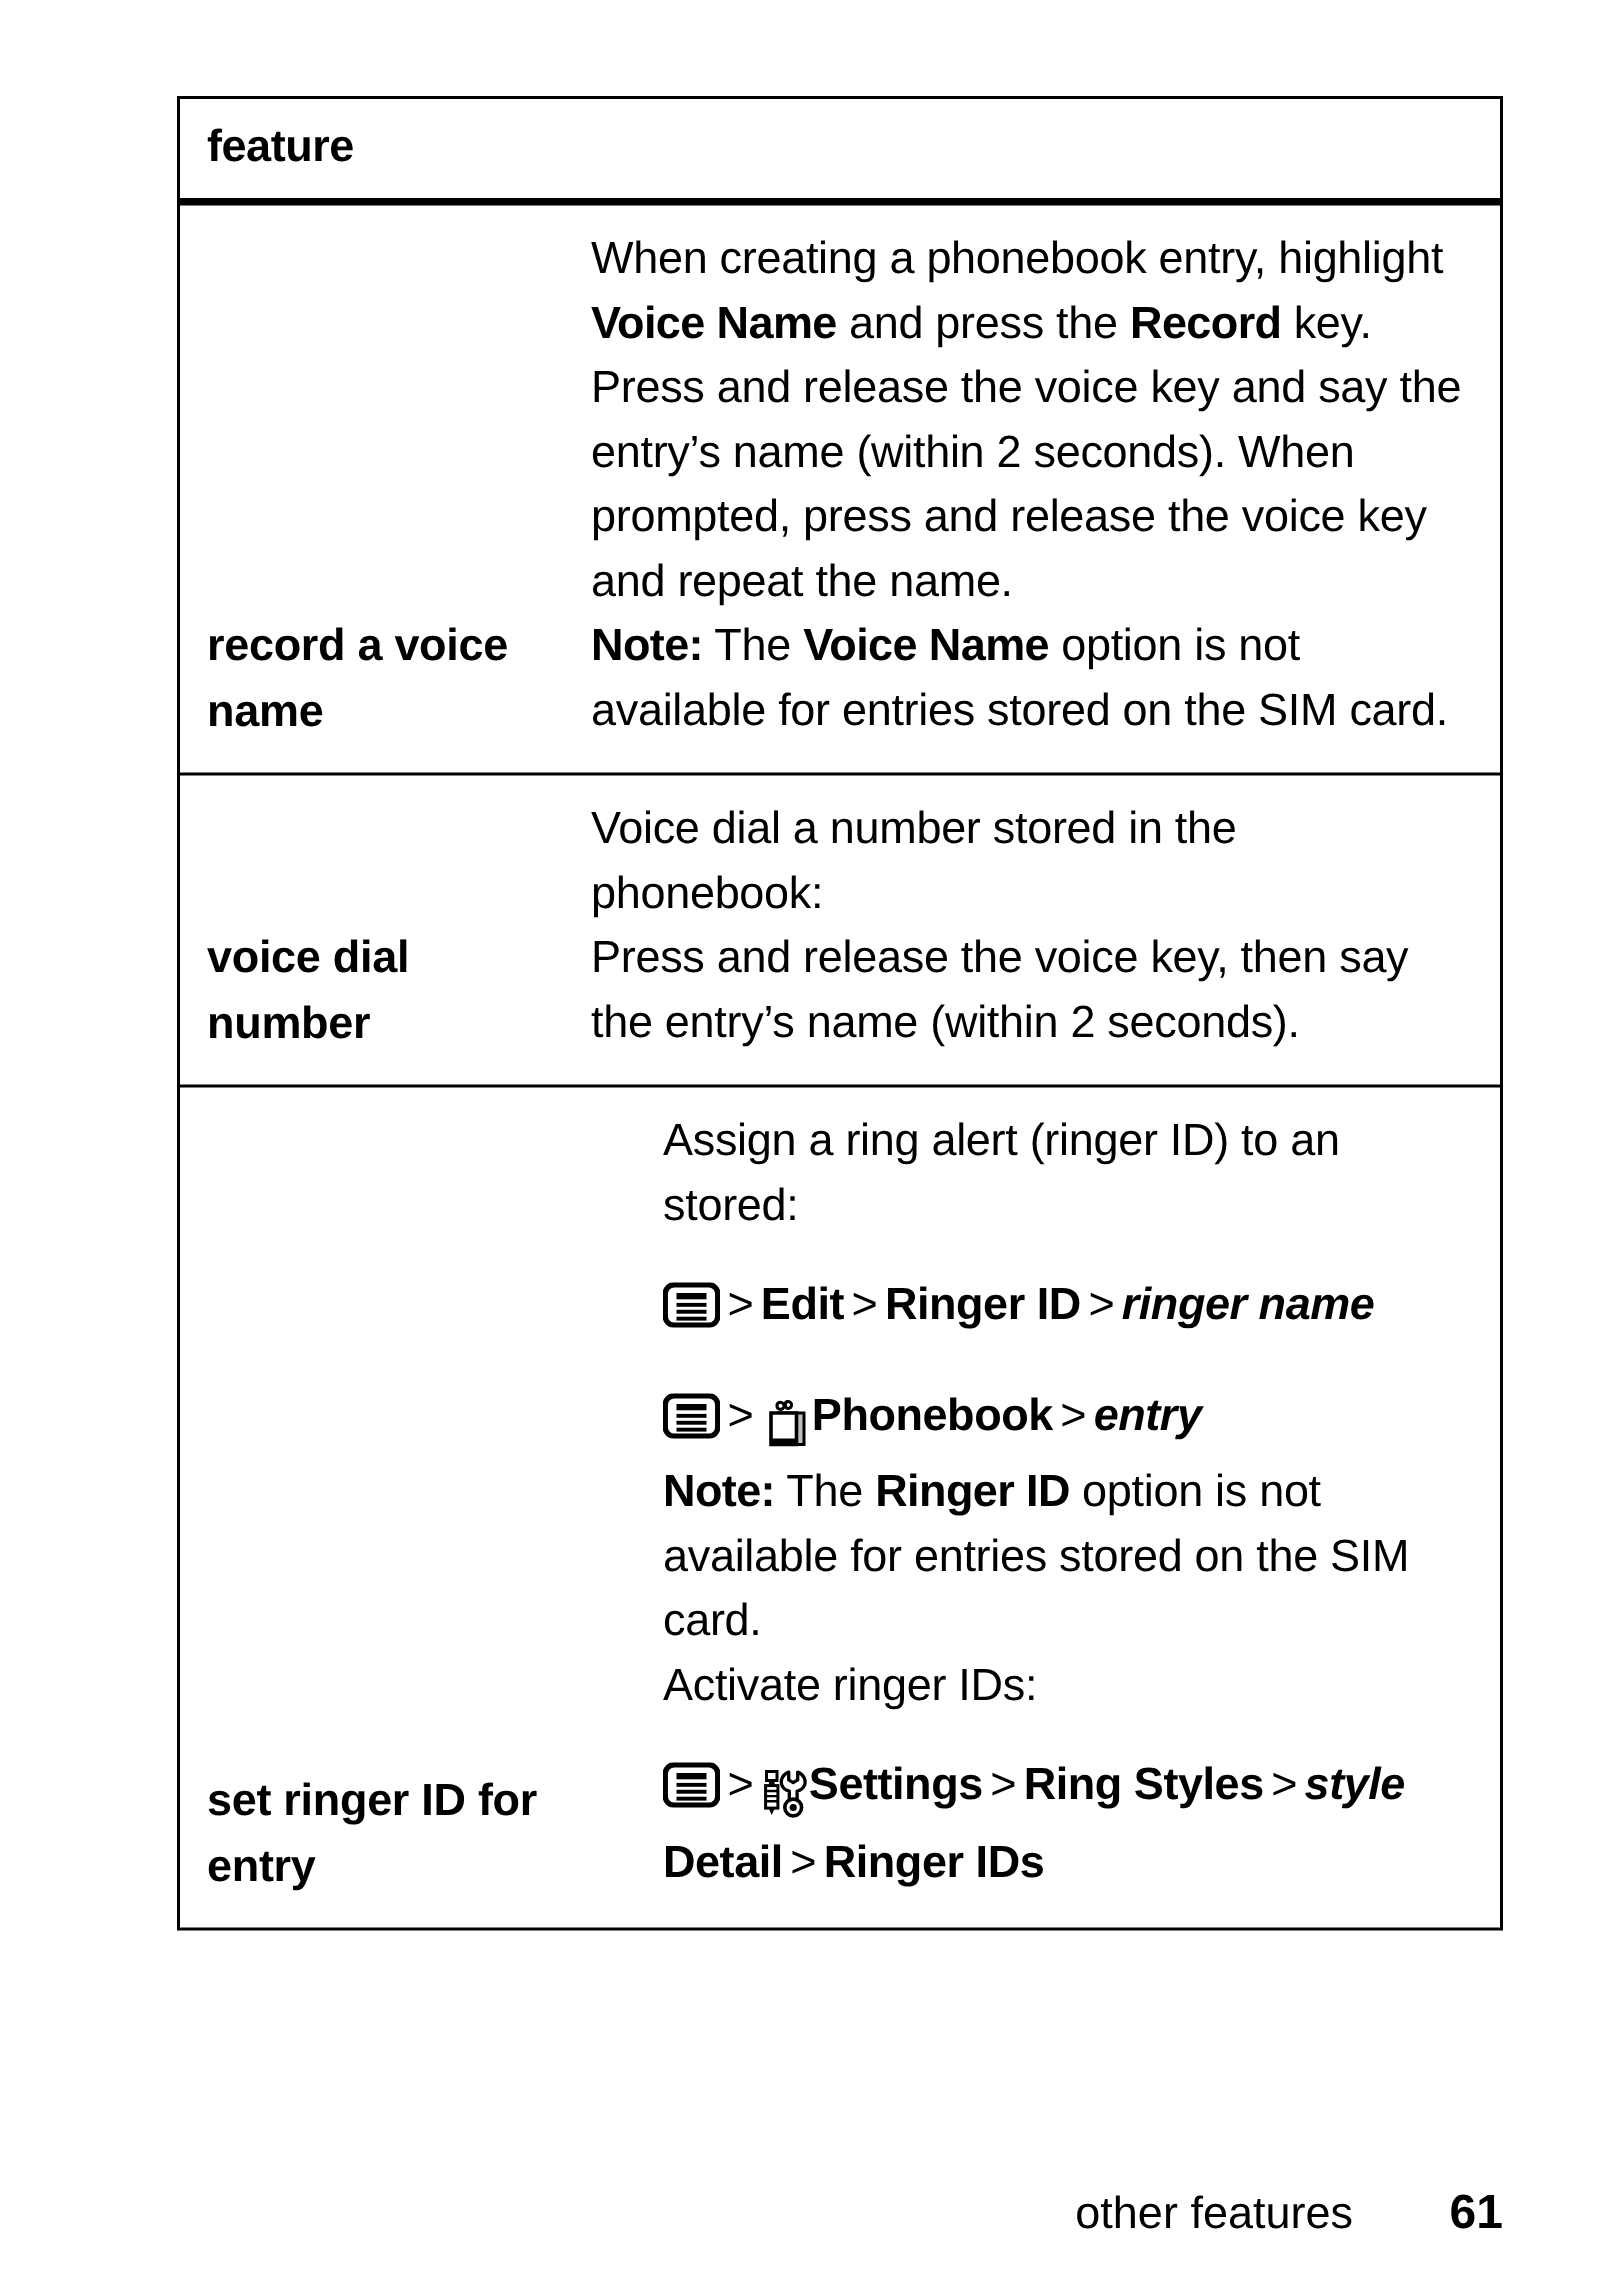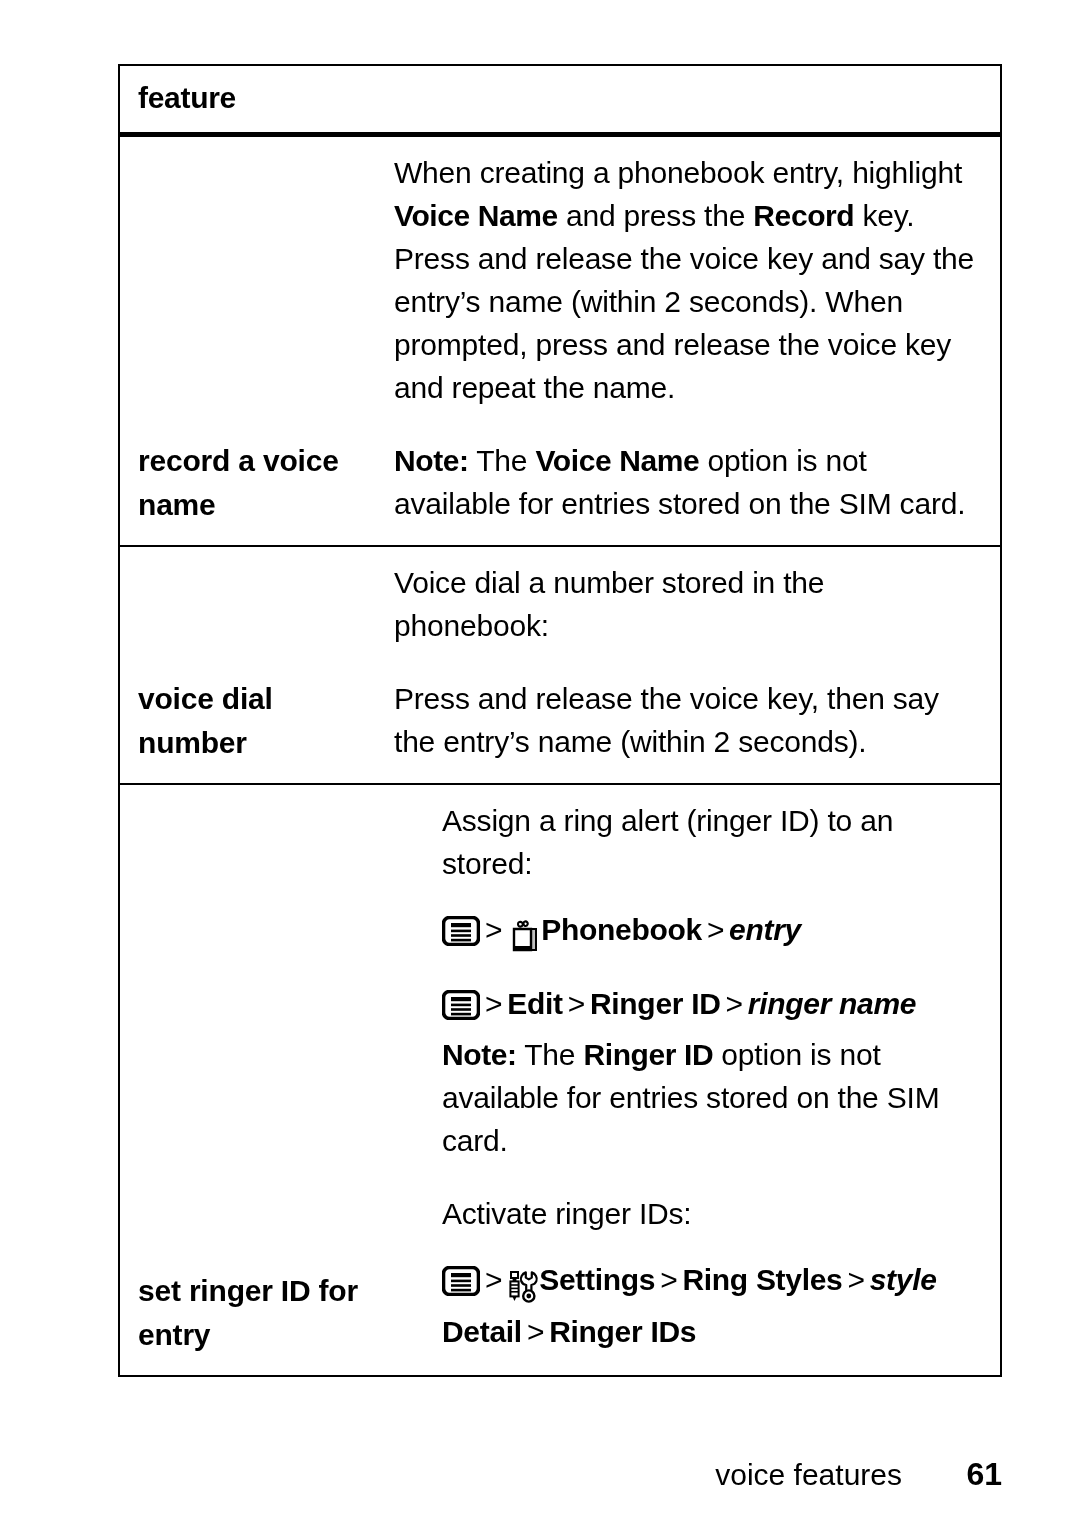--- a/index.html
+++ b/index.html
@@ -74,21 +74,20 @@
   }
 
   .desc-p {
     font-size: 30px;
     line-height: 43px;
     letter-spacing: -0.2px;
     margin: 0 0 0 0;
     font-weight: 300;
   }
   .desc-p + .desc-p {
-    margin-top: 30px;
   }
 
   .b {
     font-weight: bold;
     font-stretch: condensed;
     letter-spacing: -0.4px;
   }
   .i {
     font-style: italic;
   }
@@ -196,41 +195,41 @@
 
         <p class="nav-path">
           <span class="icon">
             <svg class="menu-icon-svg" viewBox="0 0 38 30" xmlns="http://www.w3.org/2000/svg">
               <rect x="1.5" y="1.5" width="35" height="27" rx="6" ry="6" fill="#fff" stroke="#000" stroke-width="3.6"></rect>
               <rect x="9" y="7" width="20" height="4.2" fill="#000"></rect>
               <rect x="9" y="13.6" width="20" height="2.6" fill="#000"></rect>
               <rect x="9" y="18.2" width="20" height="2.6" fill="#000"></rect>
               <rect x="9" y="22.8" width="20" height="2.6" fill="#000"></rect>
             </svg>
-          </span><span class="sep">&gt;</span><span class="icon">
-            <svg class="book-icon-svg" viewBox="0 0 34 34" xmlns="http://www.w3.org/2000/svg">
-              <path d="M12 9 L29 9 L29 30 L12 30 Z" fill="#bfbfbf" stroke="#000" stroke-width="2"></path>
-              <path d="M7 9 L24 9 L24 30 L7 30 Z" fill="#fff" stroke="#000" stroke-width="2.4"></path>
-              <path d="M7 26 L24 26 L24 30 L7 30 Z" fill="#000"></path>
-              <path d="M11 4 C11 1.8 13.5 1.2 15 2.6 C16.6 4.1 15.5 6.4 13.6 6.6 C12 6.8 11 5.6 11 4 Z" fill="#fff" stroke="#000" stroke-width="2.1"></path>
-              <path d="M16.5 3.2 C16.5 1.2 19 0.8 20.2 2.2 C21.4 3.6 20.4 5.8 18.6 6 C17.2 6.2 16.5 4.8 16.5 3.2 Z" fill="#fff" stroke="#000" stroke-width="2.1"></path>
-            </svg>
-          </span><span>Phonebook</span><span class="sep">&gt;</span><span class="i">entry</span>
+          </span><span class="sep">&gt;</span><span>Edit</span><span class="sep">&gt;</span><span>Ringer ID</span><span class="sep">&gt;</span><span class="i">ringer name</span>
         </p>
 
         <p class="nav-path">
           <span class="icon">
             <svg class="menu-icon-svg" viewBox="0 0 38 30" xmlns="http://www.w3.org/2000/svg">
               <rect x="1.5" y="1.5" width="35" height="27" rx="6" ry="6" fill="#fff" stroke="#000" stroke-width="3.6"></rect>
               <rect x="9" y="7" width="20" height="4.2" fill="#000"></rect>
               <rect x="9" y="13.6" width="20" height="2.6" fill="#000"></rect>
               <rect x="9" y="18.2" width="20" height="2.6" fill="#000"></rect>
               <rect x="9" y="22.8" width="20" height="2.6" fill="#000"></rect>
             </svg>
-          </span><span class="sep">&gt;</span><span>Edit</span><span class="sep">&gt;</span><span>Ringer ID</span><span class="sep">&gt;</span><span class="i">ringer name</span>
+          </span><span class="sep">&gt;</span><span class="icon">
+            <svg class="book-icon-svg" viewBox="0 0 34 34" xmlns="http://www.w3.org/2000/svg">
+              <path d="M12 9 L29 9 L29 30 L12 30 Z" fill="#bfbfbf" stroke="#000" stroke-width="2"></path>
+              <path d="M7 9 L24 9 L24 30 L7 30 Z" fill="#fff" stroke="#000" stroke-width="2.4"></path>
+              <path d="M7 26 L24 26 L24 30 L7 30 Z" fill="#000"></path>
+              <path d="M11 4 C11 1.8 13.5 1.2 15 2.6 C16.6 4.1 15.5 6.4 13.6 6.6 C12 6.8 11 5.6 11 4 Z" fill="#fff" stroke="#000" stroke-width="2.1"></path>
+              <path d="M16.5 3.2 C16.5 1.2 19 0.8 20.2 2.2 C21.4 3.6 20.4 5.8 18.6 6 C17.2 6.2 16.5 4.8 16.5 3.2 Z" fill="#fff" stroke="#000" stroke-width="2.1"></path>
+            </svg>
+          </span><span>Phonebook</span><span class="sep">&gt;</span><span class="i">entry</span>
         </p>
 
         <p class="desc-p">
           <span class="b">Note:</span><span> The </span><span class="b">Ringer ID</span><span> option is not available for entries stored on the SIM card.</span>
         </p>
 
         <p class="desc-p">
           <span>Activate ringer IDs:</span>
         </p>
 
@@ -260,17 +259,17 @@
             </svg>
           </span><span>Settings</span><span class="sep">&gt;</span><span>Ring Styles</span><span class="sep">&gt;</span><span class="i">style</span> <span>Detail</span><span class="sep">&gt;</span><span>Ringer IDs</span>
         </p>
 
       </div>
     </div>
 
   </div>
 
   <div class="footer">
-    <span class="footer-title">voice features</span>
+    <span class="footer-title">other features</span>
     <span class="footer-page">61</span>
   </div>
 
 </div>
 
 </body></html>

